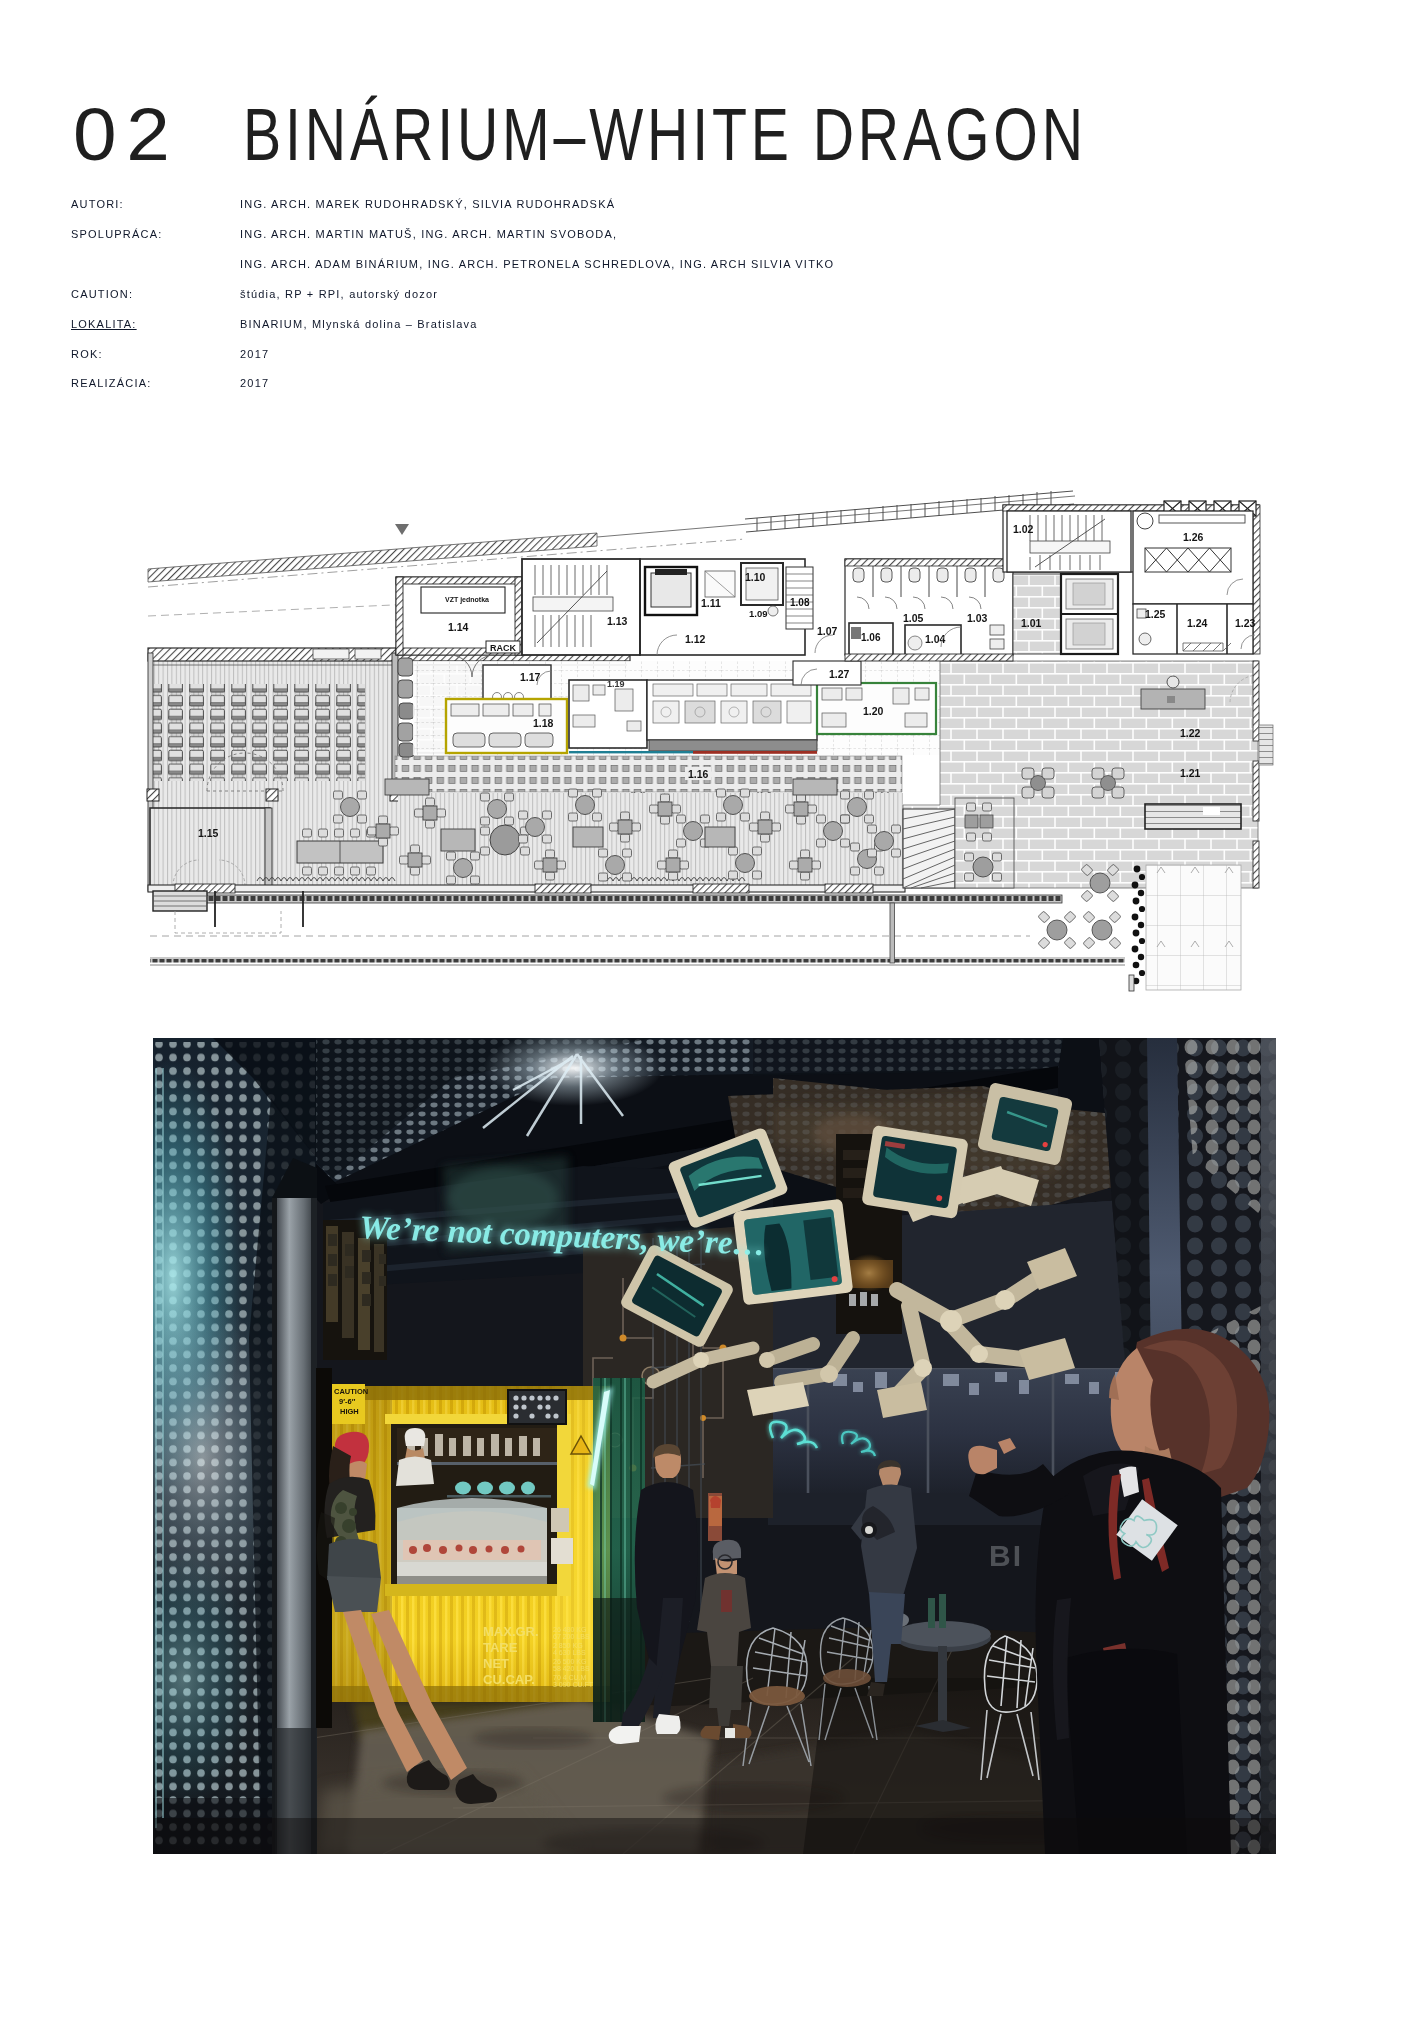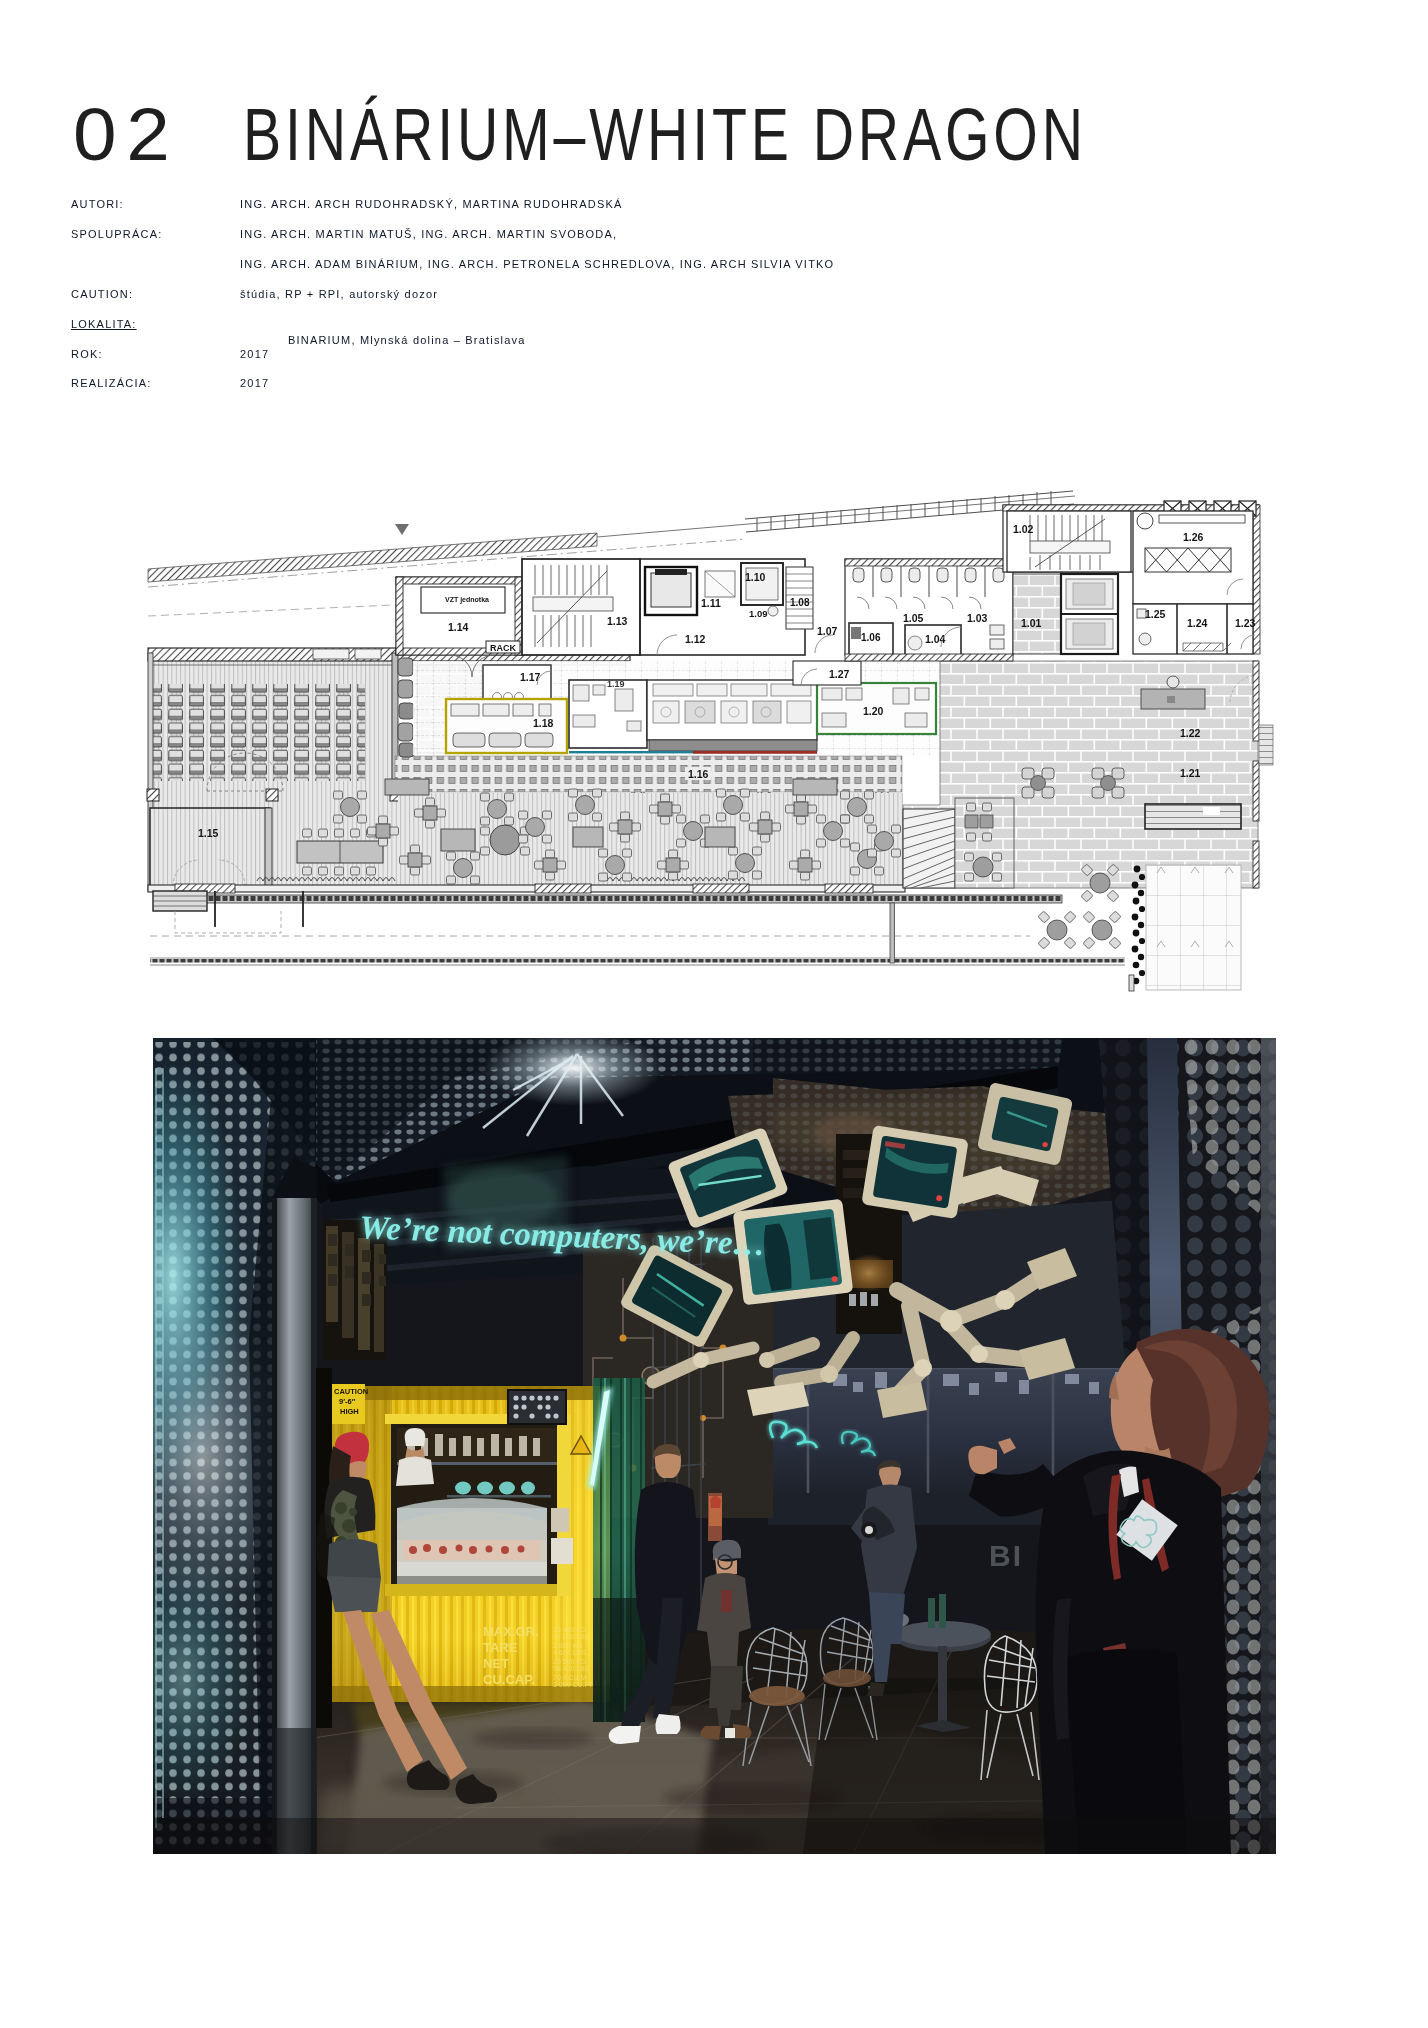--- a/index.html
+++ b/index.html
@@ -9,35 +9,35 @@
 </style>
 </head>
 <body>
 
 <div class="abs" style="left:73px;top:92px;width:160px;font-size:74px;color:#1f1f1f;letter-spacing:9px;transform:scaleX(1.06);transform-origin:0 0;">02</div>
 
 <div class="abs" style="left:243px;top:92px;font-size:74px;color:#1f1f1f;white-space:nowrap;letter-spacing:5px;transform:scaleX(0.773);transform-origin:0 0;">BINÁRIUM–WHITE DRAGON</div>
 
 <div class="abs meta" style="left:71px;top:198px;">AUTORI:</div>
 
-<div class="abs meta" style="left:240px;top:198px;">ING. ARCH. ARCH RUDOHRADSKÝ, MARTINA RUDOHRADSKÁ</div>
+<div class="abs meta" style="left:240px;top:198px;">ING. ARCH. MAREK RUDOHRADSKÝ, SILVIA RUDOHRADSKÁ</div>
 
 <div class="abs meta" style="left:71px;top:228px;text-align:right;">SPOLUPRÁCA:</div>
 
 <div class="abs meta" style="left:240px;top:228px;">ING. ARCH. MARTIN MATUŠ, ING. ARCH. MARTIN SVOBODA,</div>
 
 <div class="abs meta" style="left:240px;top:258px;">ING. ARCH. ADAM BINÁRIUM, ING. ARCH. PETRONELA SCHREDLOVA, ING. ARCH SILVIA VITKO</div>
 
 <div class="abs meta" style="left:71px;top:288px;">CAUTION:</div>
 
 <div class="abs meta" style="left:240px;top:288px;">štúdia, RP + RPI, autorský dozor</div>
 
 <div class="abs meta" style="left:71px;top:318px;text-decoration:underline;">LOKALITA:</div>
 
-<div class="abs meta" style="left:240px;top:334px;margin-left:48px;">BINARIUM, Mlynská dolina – Bratislava</div>
+<div class="abs meta" style="left:240px;top:318px;">BINARIUM, Mlynská dolina – Bratislava</div>
 
 <div class="abs meta" style="left:71px;top:348px;">ROK:</div>
 
 <div class="abs meta" style="left:240px;top:348px;">2017</div>
 
 <div class="abs meta" style="left:71px;top:377px;">REALIZÁCIA:</div>
 
 <div class="abs meta" style="left:240px;top:377px;">2017</div>
 
 <svg class="abs" style="left:145px;top:475px;" width="1147" height="540" viewBox="0 0 1147 540">

